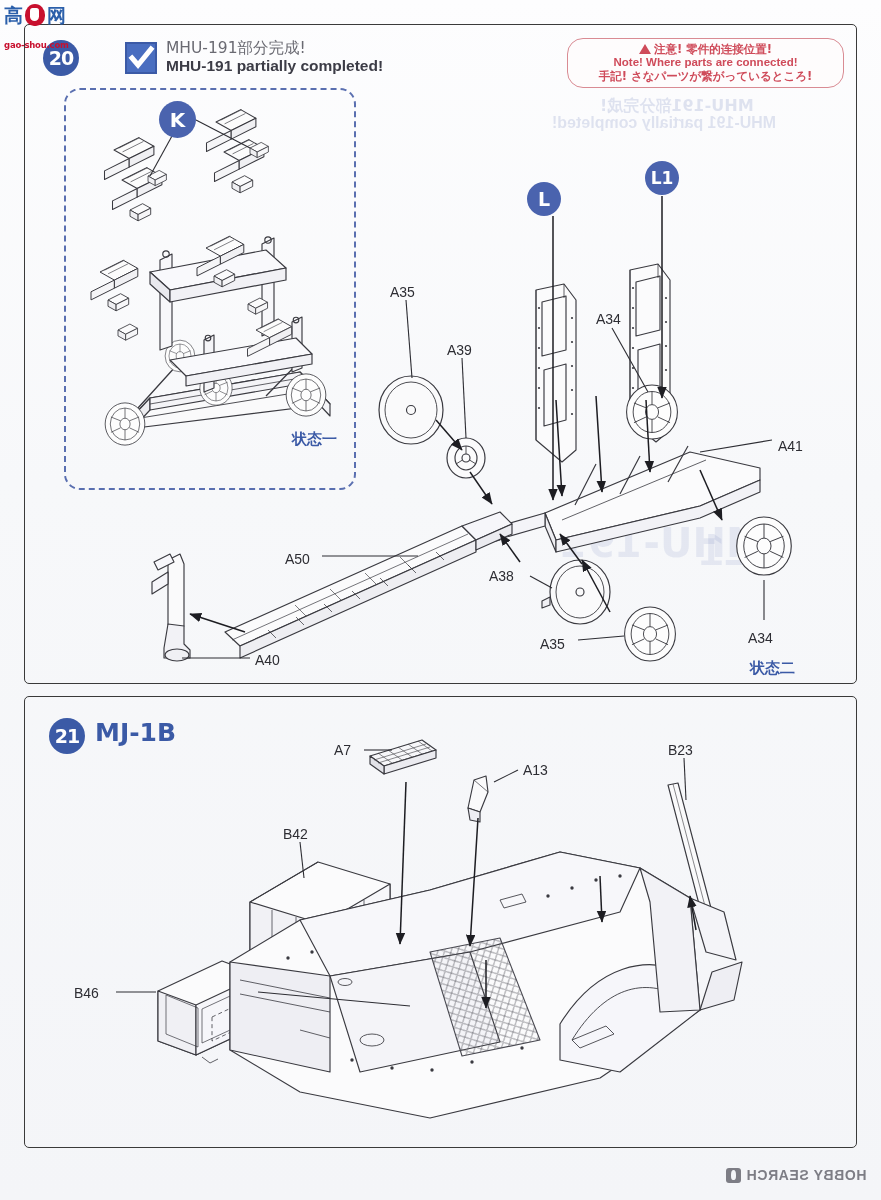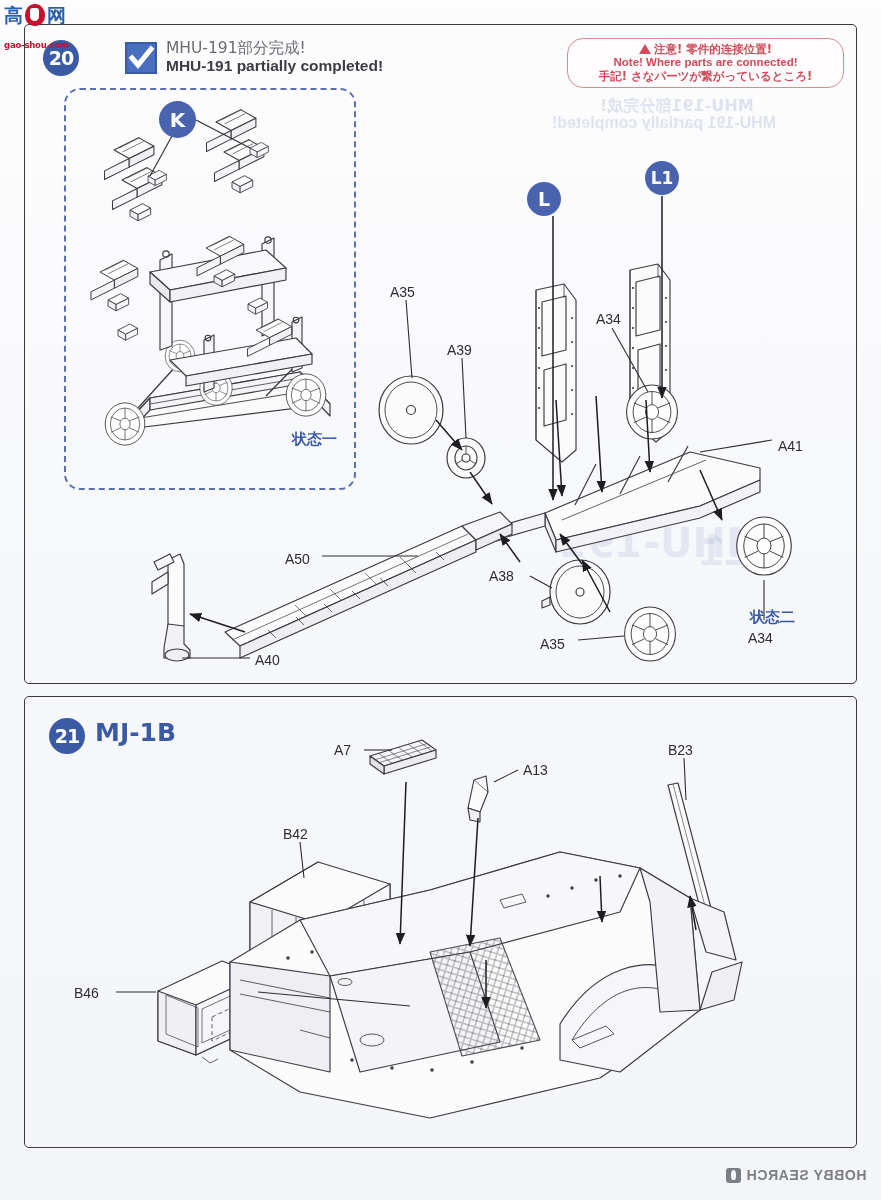--- a/index.html
+++ b/index.html
@@ -51,21 +51,21 @@
   .note-l1 { font-family:"DejaVu Sans", sans-serif; font-size:11.5px; font-weight:700; }
   .note-l2 { font-family:"Liberation Sans", sans-serif; font-size:11.5px; font-weight:700;text-align:right; }
   .note-l3 { font-family:"DejaVu Sans", sans-serif; font-size:11.5px; font-weight:700; }
   .warn-tri { display:inline-block; width:0;height:0;border-left:6px solid transparent;border-right:6px solid transparent;border-bottom:10px solid #cf4b5a; vertical-align:-1px; margin-right:3px;}
 
   
   .inset { position:absolute; left:64px; top:88px; width:292px; height:402px;
            border:2px dashed #5a6fb0; border-radius:16px; }
   .state-label { position:absolute; font-family:"DejaVu Sans", sans-serif; font-weight:700; font-size:15px; color:#3b5aa6; }
   #state-1 { left:292px; top:430px; }
-  #state-2 { left:750px; top:608px; }
+  #state-2 { left:750px; top:659px; }
 
   
   .cmark { position:absolute; border-radius:50%; background:#4a63ae; color:#fff;
            display:flex; align-items:center; justify-content:center;
            font-family:"DejaVu Sans", sans-serif; font-weight:700; }
   #mark-k  { left:159px; top:101px; width:37px; height:37px; font-size:20px; }
   #mark-l  { left:527px; top:182px; width:34px; height:34px; font-size:19px; }
   #mark-l1 { left:645px; top:161px; width:34px; height:34px; font-size:17px; }
 
   

